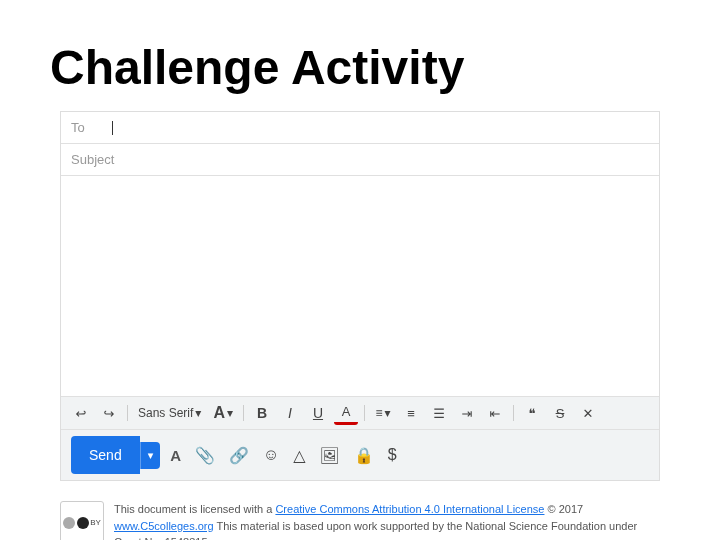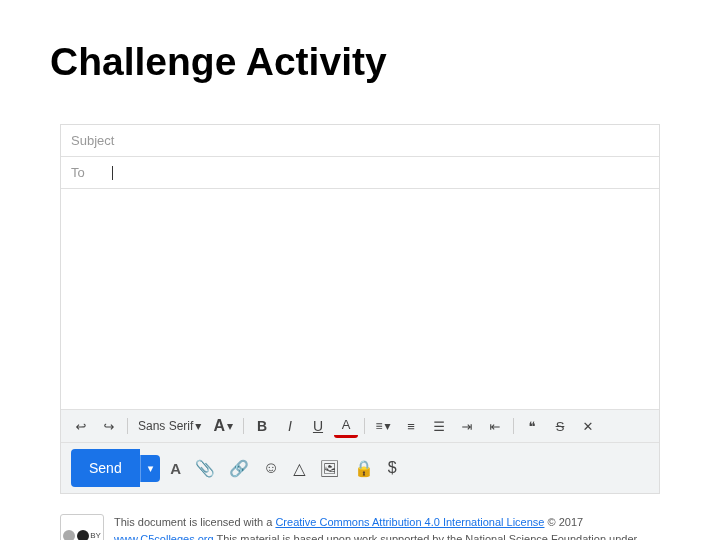--- a/index.html
+++ b/index.html
@@ -11,24 +11,24 @@
       width: 720px;
       min-height: 540px;
       position: relative;
     }
 
     .page-container {
       padding: 40px 50px 20px 50px;
     }
 
     .page-title {
-      font-size: 39px;
+      font-size: 48px;
       font-weight: bold;
       color: #000;
-      margin-bottom: 40px;
+      margin-bottom: 16px;
       font-family: Arial, sans-serif;
     }
 
     .email-composer {
       border: 1px solid #ddd;
       margin: 0 10px;
       background: #fff;
     }
 
     .email-field {
@@ -216,27 +216,27 @@
 </head>
 <body>
 
 <div class="page-container">
 
   <h1 class="page-title">Challenge Activity</h1>
 
   <div class="email-composer">
 
     <div class="email-field">
+      <span class="email-field-label">To</span>
+      <span class="cursor"></span>
+    </div>
+
+    <div class="email-field">
       <span class="email-field-label">Subject</span>
       <input class="email-field-input" type="text" value="" style="">
-    </div>
-
-    <div class="email-field">
-      <span class="email-field-label">To</span>
-      <span class="cursor"></span>
     </div>
 
     <div class="email-body-area" contenteditable="true" style=""></div>
 
     <div class="toolbar">
       <button class="toolbar-btn" title="Undo">↩</button>
       <button class="toolbar-btn" title="Redo">↪</button>
 
       <div class="toolbar-separator"></div>
 

